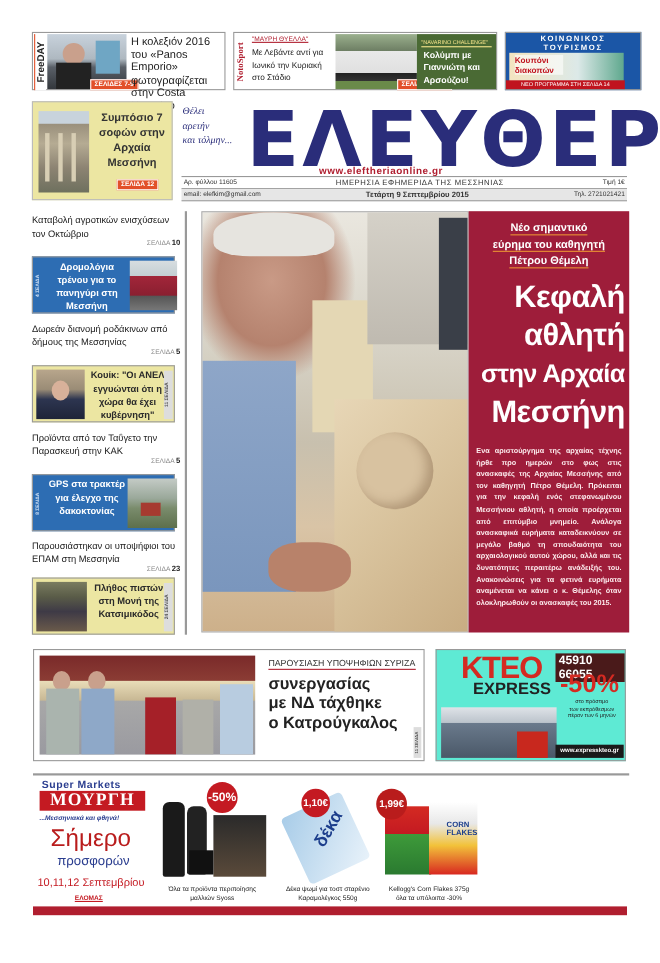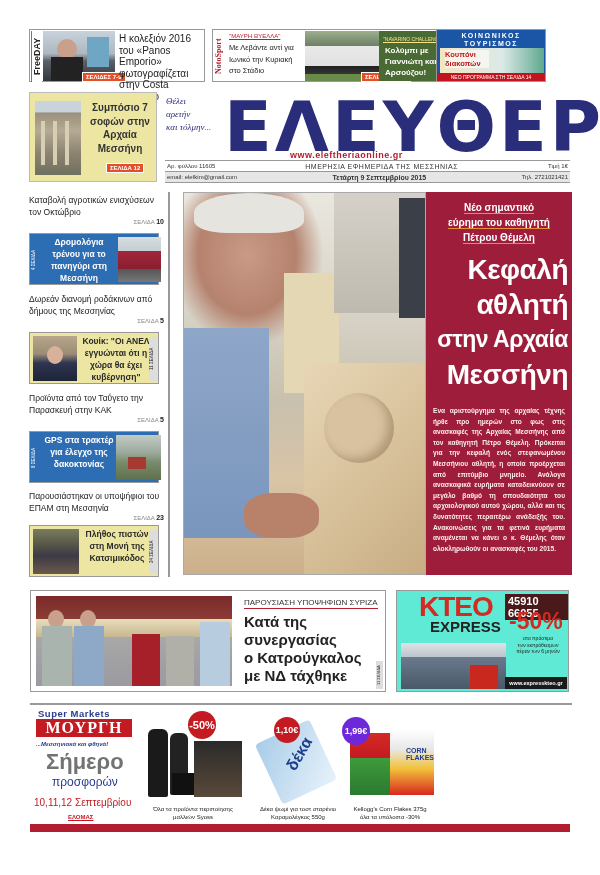--- a/index.html
+++ b/index.html
@@ -5,21 +5,21 @@
 *{box-sizing:border-box;margin:0;padding:0}
 body{width:600px;height:875px;background:#fff;font-family:"Liberation Sans",sans-serif;position:relative;overflow:hidden;color:#222}
 .abs{position:absolute}
 .box{border:1px solid #999;background:#fff}
 .vtag{position:absolute;writing-mode:vertical-rl;transform:rotate(180deg);font-weight:bold;text-align:center}
 .pagetag{background:#e2502a;color:#fff;font-size:6px;font-weight:bold;padding:1px 3px;border:1px solid #fff}
 .photo{position:absolute;overflow:hidden}
 
 #p1{left:29px;top:29px;width:176px;height:53px}
 #p2{left:212px;top:29px;width:240px;height:53px}
-#p3{left:436px;top:29px;width:110px;height:53px}
+#p3{left:459px;top:29px;width:124px;height:53px}
 
 #logo-text{left:224px;top:92px;font-size:70px;font-weight:900;color:#2a2d7a;letter-spacing:3px;font-family:"DejaVu Sans",sans-serif;line-height:70px}
 #motto{left:166px;top:95px;font-family:"Liberation Serif",serif;font-style:italic;color:#2a2d7a;font-size:9px;line-height:13px;width:60px}
 #site{left:290px;top:150px;font-size:9px;font-weight:bold;color:#b01e2f;letter-spacing:.5px}
 .rule{position:absolute;left:165px;width:405px;height:1px;background:#999}
 .mrow{position:absolute;left:165px;width:405px;font-size:6px;color:#333;display:flex;justify-content:space-between;align-items:center;height:10px;padding:0 2px}
 
 .lhead{position:absolute;left:29px;width:135px;font-size:8.5px;line-height:12px;color:#222}
 .lpage{position:absolute;left:29px;width:135px;text-align:right;font-size:6px;color:#888}
 .lpage b{color:#222;font-size:7px}
@@ -185,24 +185,23 @@
     <div style="position:absolute;left:12px;top:14px;width:16px;height:18px;border-radius:50%;background:#c9a08c"></div>
     <div style="position:absolute;left:6px;top:30px;width:30px;height:60px;background:#aab4ae"></div>
     <div style="position:absolute;left:44px;top:14px;width:16px;height:18px;border-radius:50%;background:#c9a08c"></div>
     <div style="position:absolute;left:38px;top:30px;width:30px;height:60px;background:#8ea8c8"></div>
     <div style="position:absolute;left:96px;top:38px;width:28px;height:52px;background:#a52028"></div>
     <div style="position:absolute;left:130px;top:40px;width:28px;height:50px;background:#b0b0a8"></div>
     <div style="position:absolute;left:164px;top:26px;width:30px;height:64px;background:#b8cce0"></div>
   </div>
   <div id="syr-kicker">ΠΑΡΟΥΣΙΑΣΗ ΥΠΟΨΗΦΙΩΝ ΣΥΡΙΖΑ</div>
   <div id="syr-head">
-    <div>Κατά της</div>
     <div>συνεργασίας</div>
+    <div>με ΝΔ τάχθηκε</div>
     <div>ο Κατρούγκαλος</div>
-    <div>με ΝΔ τάχθηκε</div>
   </div>
   <div class="vtag" style="right:2px;top:70px;width:7px;height:28px;font-size:4px;background:#ddd;color:#555">11 ΣΕΛΙΔΑ</div>
 </div>
 
 <div id="kteo" class="abs">
   <div class="abs" style="left:22px;top:0px;font-size:28px;font-weight:bold;color:#d42a22;letter-spacing:-1px">ΚΤΕΟ</div>
   <div class="abs" style="left:33px;top:27px;font-size:15px;font-weight:bold;color:#222">EXPRESS</div>
   <div class="abs" style="left:108px;top:3px;background:#4a1a1a;color:#fff;font-size:11px;font-weight:bold;padding:1px 3px">45910 66055</div>
   <div class="abs" style="left:112px;top:17px;font-size:23px;font-weight:bold;color:#d42a22">-50%</div>
   <div class="abs" style="left:108px;top:44px;width:66px;text-align:center;font-size:5px;line-height:6.5px;color:#222">
@@ -214,21 +213,21 @@
     <div style="position:absolute;right:8px;top:22px;width:28px;height:24px;background:#c8281e"></div>
   </div>
   <div class="abs" style="left:108px;top:86px;width:62px;height:12px;background:#1a1a1a;color:#fff;font-size:5.5px;font-weight:bold;line-height:12px;text-align:center">www.expresskteo.gr</div>
 </div>
 
 <div id="sm" class="abs">
   <div class="abs" style="left:0;top:0;width:542px;height:2px;background:#999"></div>
   <div class="abs" style="left:8px;top:5px;font-size:9.5px;font-weight:bold;color:#2a3d8f;letter-spacing:.5px">Super Markets</div>
   <div class="abs" style="left:6px;top:16px;width:96px;font-size:16px;font-weight:900;color:#fff;background:#c41a22;text-align:center;font-family:'Liberation Serif',serif;letter-spacing:1px">ΜΟΥΡΓΗ</div>
   <div class="abs" style="left:6px;top:38px;font-size:6px;font-style:italic;font-weight:bold;color:#2a3d8f">...Μεσσηνιακά και φθηνά!</div>
-  <div class="abs" style="left:16px;top:46px;font-size:22px;font-weight:bold;color:#737373">Σήμερο</div>
+  <div class="abs" style="left:16px;top:46px;font-size:22px;font-weight:normal;color:#b91c1c">Σήμερο</div>
   <div class="abs" style="left:22px;top:72px;font-size:12px;color:#2a3d8f">προσφορών</div>
   <div class="abs" style="left:4px;top:94px;font-size:10px;color:#c41a22">10,11,12 Σεπτεμβρίου</div>
   <div class="abs" style="left:38px;top:111px;font-size:6px;font-weight:bold;color:#c41a22;text-decoration:underline">ΕΛΟΜΑΣ</div>
 
   <div class="abs" style="left:108px;top:4px;width:110px;height:118px">
     <div class="abs" style="left:10px;top:22px;width:20px;height:68px;background:#1a1a1a;border-radius:6px 6px 2px 2px"></div>
     <div class="abs" style="left:32px;top:26px;width:18px;height:62px;background:#222;border-radius:6px 6px 2px 2px"></div>
     <div class="abs" style="left:56px;top:34px;width:48px;height:56px;background:linear-gradient(180deg,#2a2a2a,#5a4a3a)"></div>
     <div class="abs" style="left:34px;top:66px;width:22px;height:22px;background:#111"></div>
     <div class="price" style="left:50px;top:4px;width:28px;height:28px;background:#c41a22;font-size:11px">-50%</div>
@@ -245,21 +244,21 @@
     <div class="cap" style="left:0;top:98px;width:92px">
       <div>Δέκα ψωμί για τοστ σταρένιο</div>
       <div>Καραμολέγκος 550g</div>
     </div>
   </div>
 
   <div class="abs" style="left:312px;top:4px;width:96px;height:118px">
     <div class="abs" style="left:8px;top:26px;width:42px;height:62px;background:linear-gradient(180deg,#d42a22 0%,#c41a22 40%,#3e9a3a 41%,#2a7a30 100%)"></div>
     <div class="abs" style="left:48px;top:22px;width:44px;height:66px;background:linear-gradient(180deg,#fff 0%,#e8e8e8 30%,#f2c23a 60%,#d82820 100%)"></div>
     <div class="abs" style="left:64px;top:40px;font-size:7px;font-weight:bold;color:#1c3e8c;line-height:7px">CORN<br>FLAKES</div>
-    <div class="price" style="left:0;top:10px;width:28px;height:28px;background:#6d28d9;font-size:9px">1,99€</div>
+    <div class="price" style="left:0;top:10px;width:28px;height:28px;background:#b91c1c;font-size:9px">1,99€</div>
     <div class="cap" style="left:0;top:98px;width:96px">
       <div>Kellogg's Corn Flakes 375g</div>
       <div>όλα τα υπόλοιπα -30%</div>
     </div>
   </div>
 
 </div>
 <div id="redbar" class="abs"></div>
 
 </body></html>

